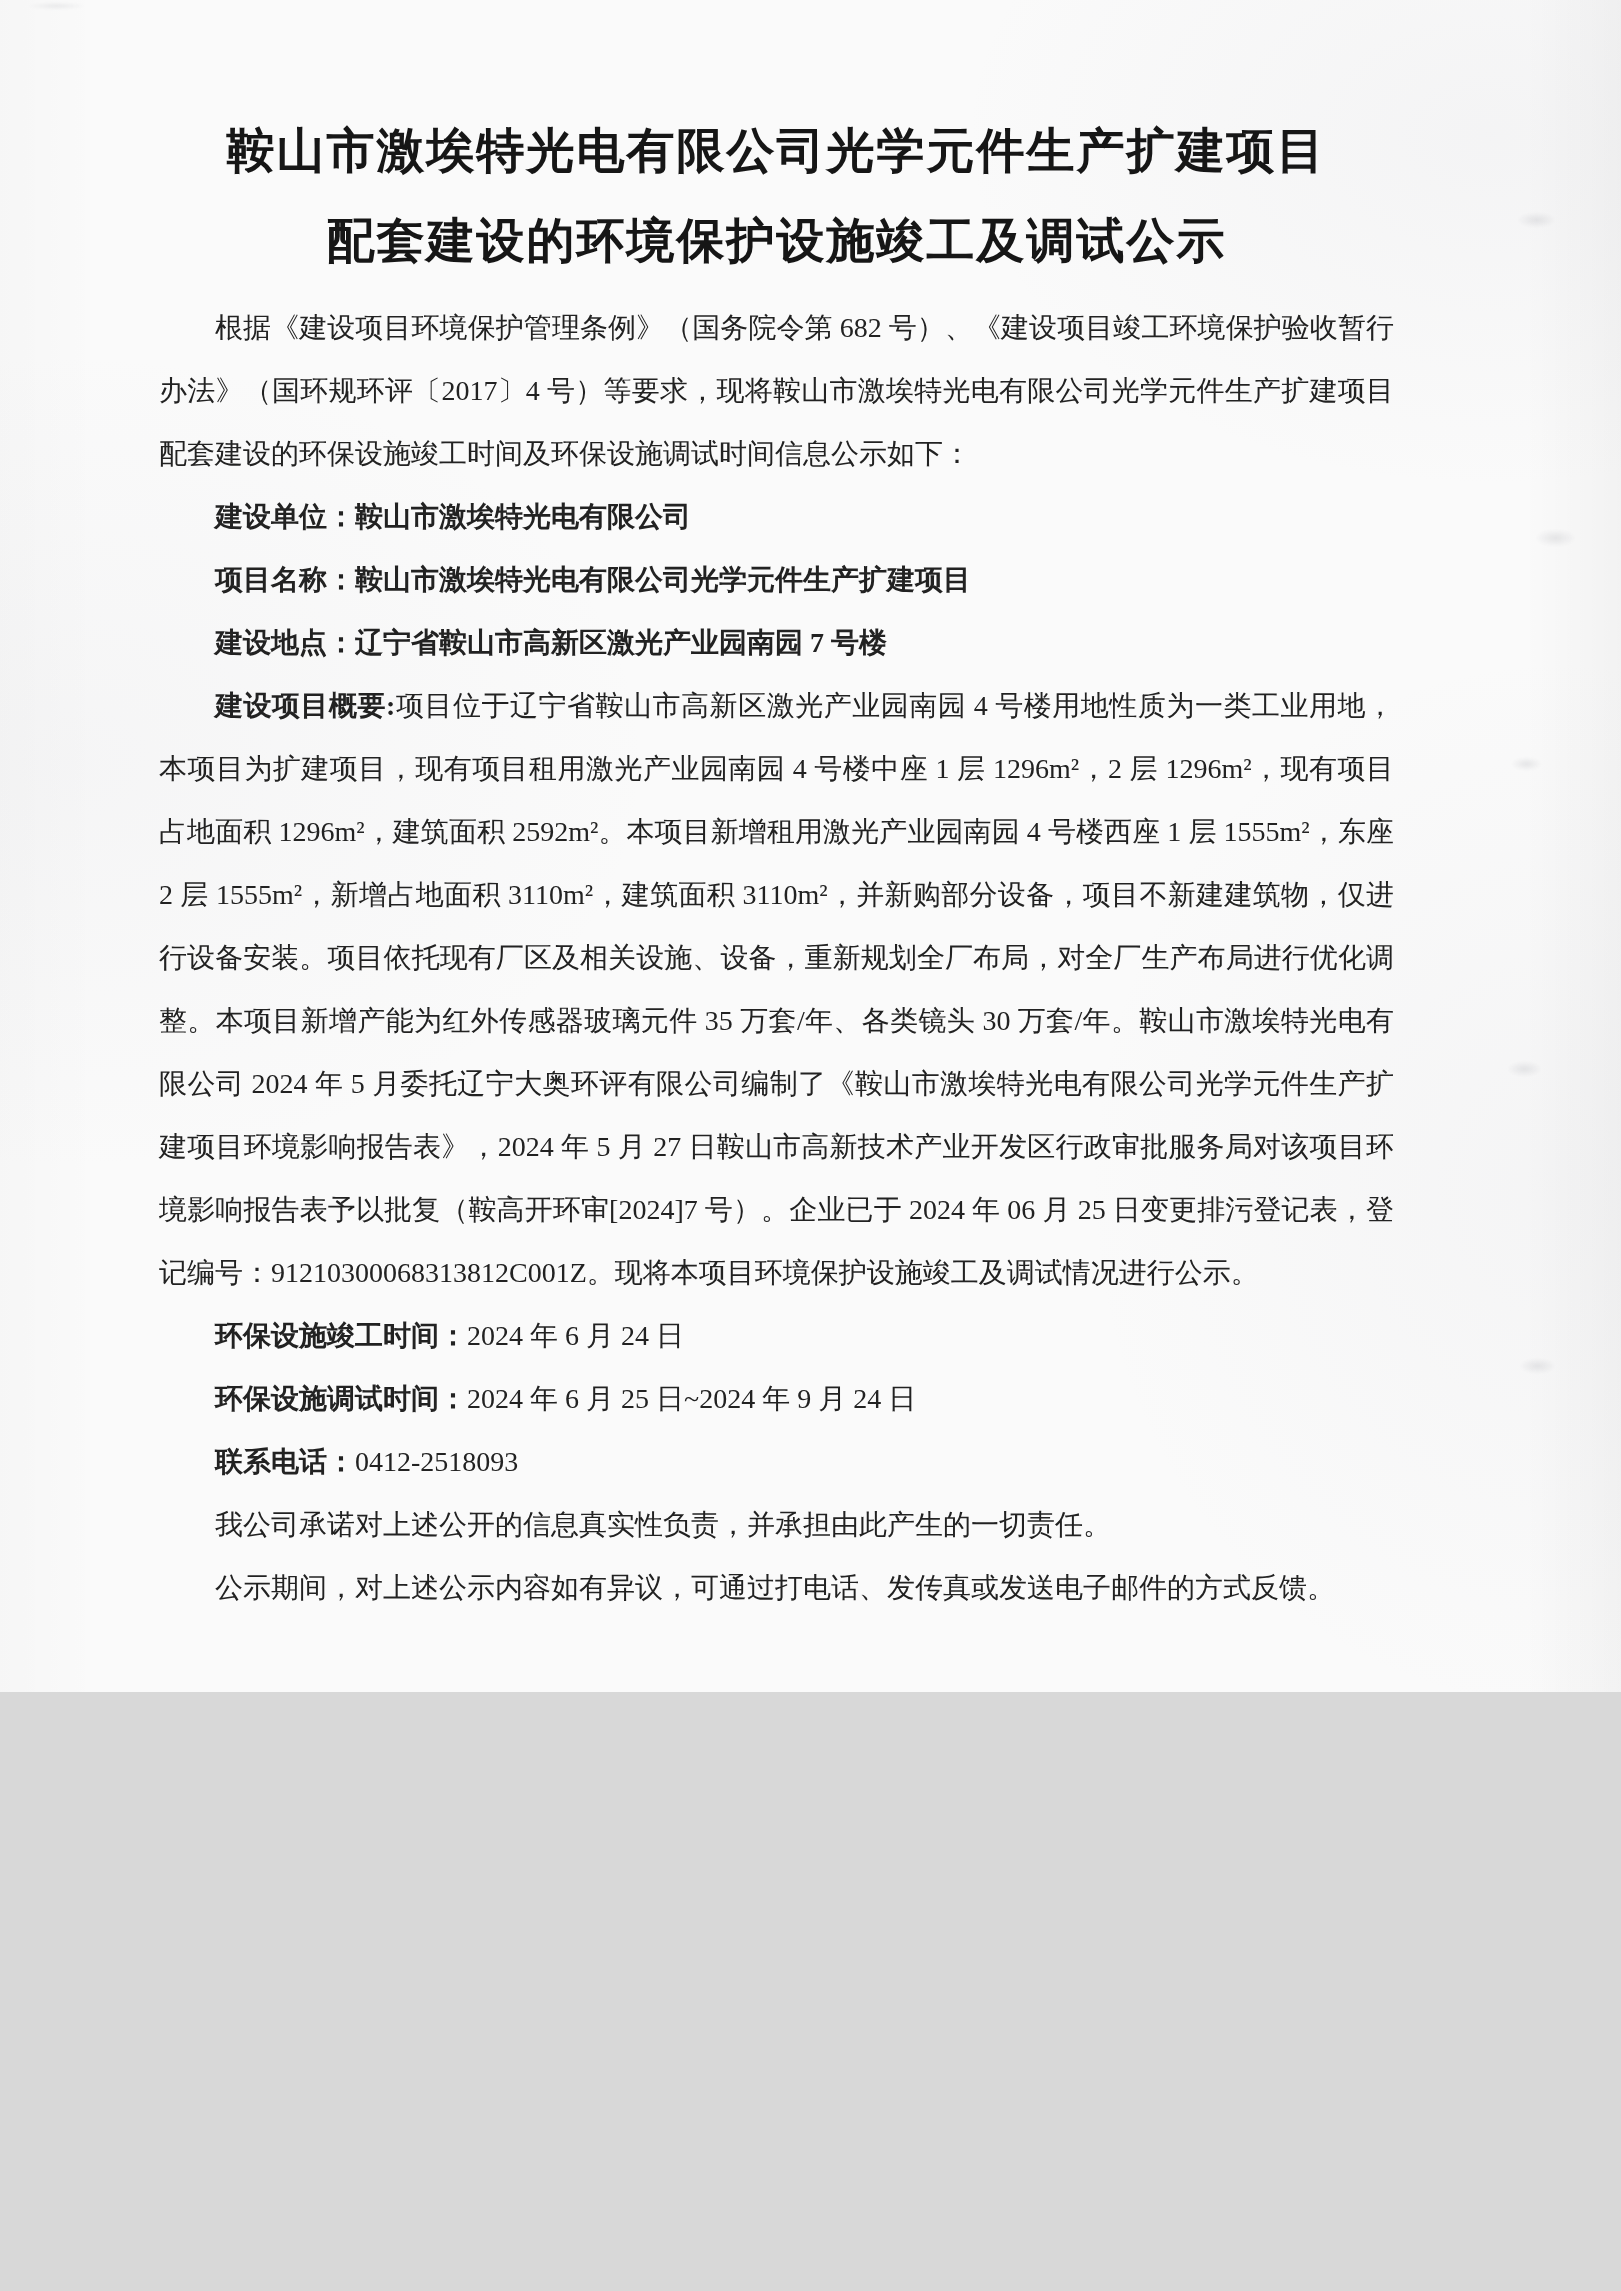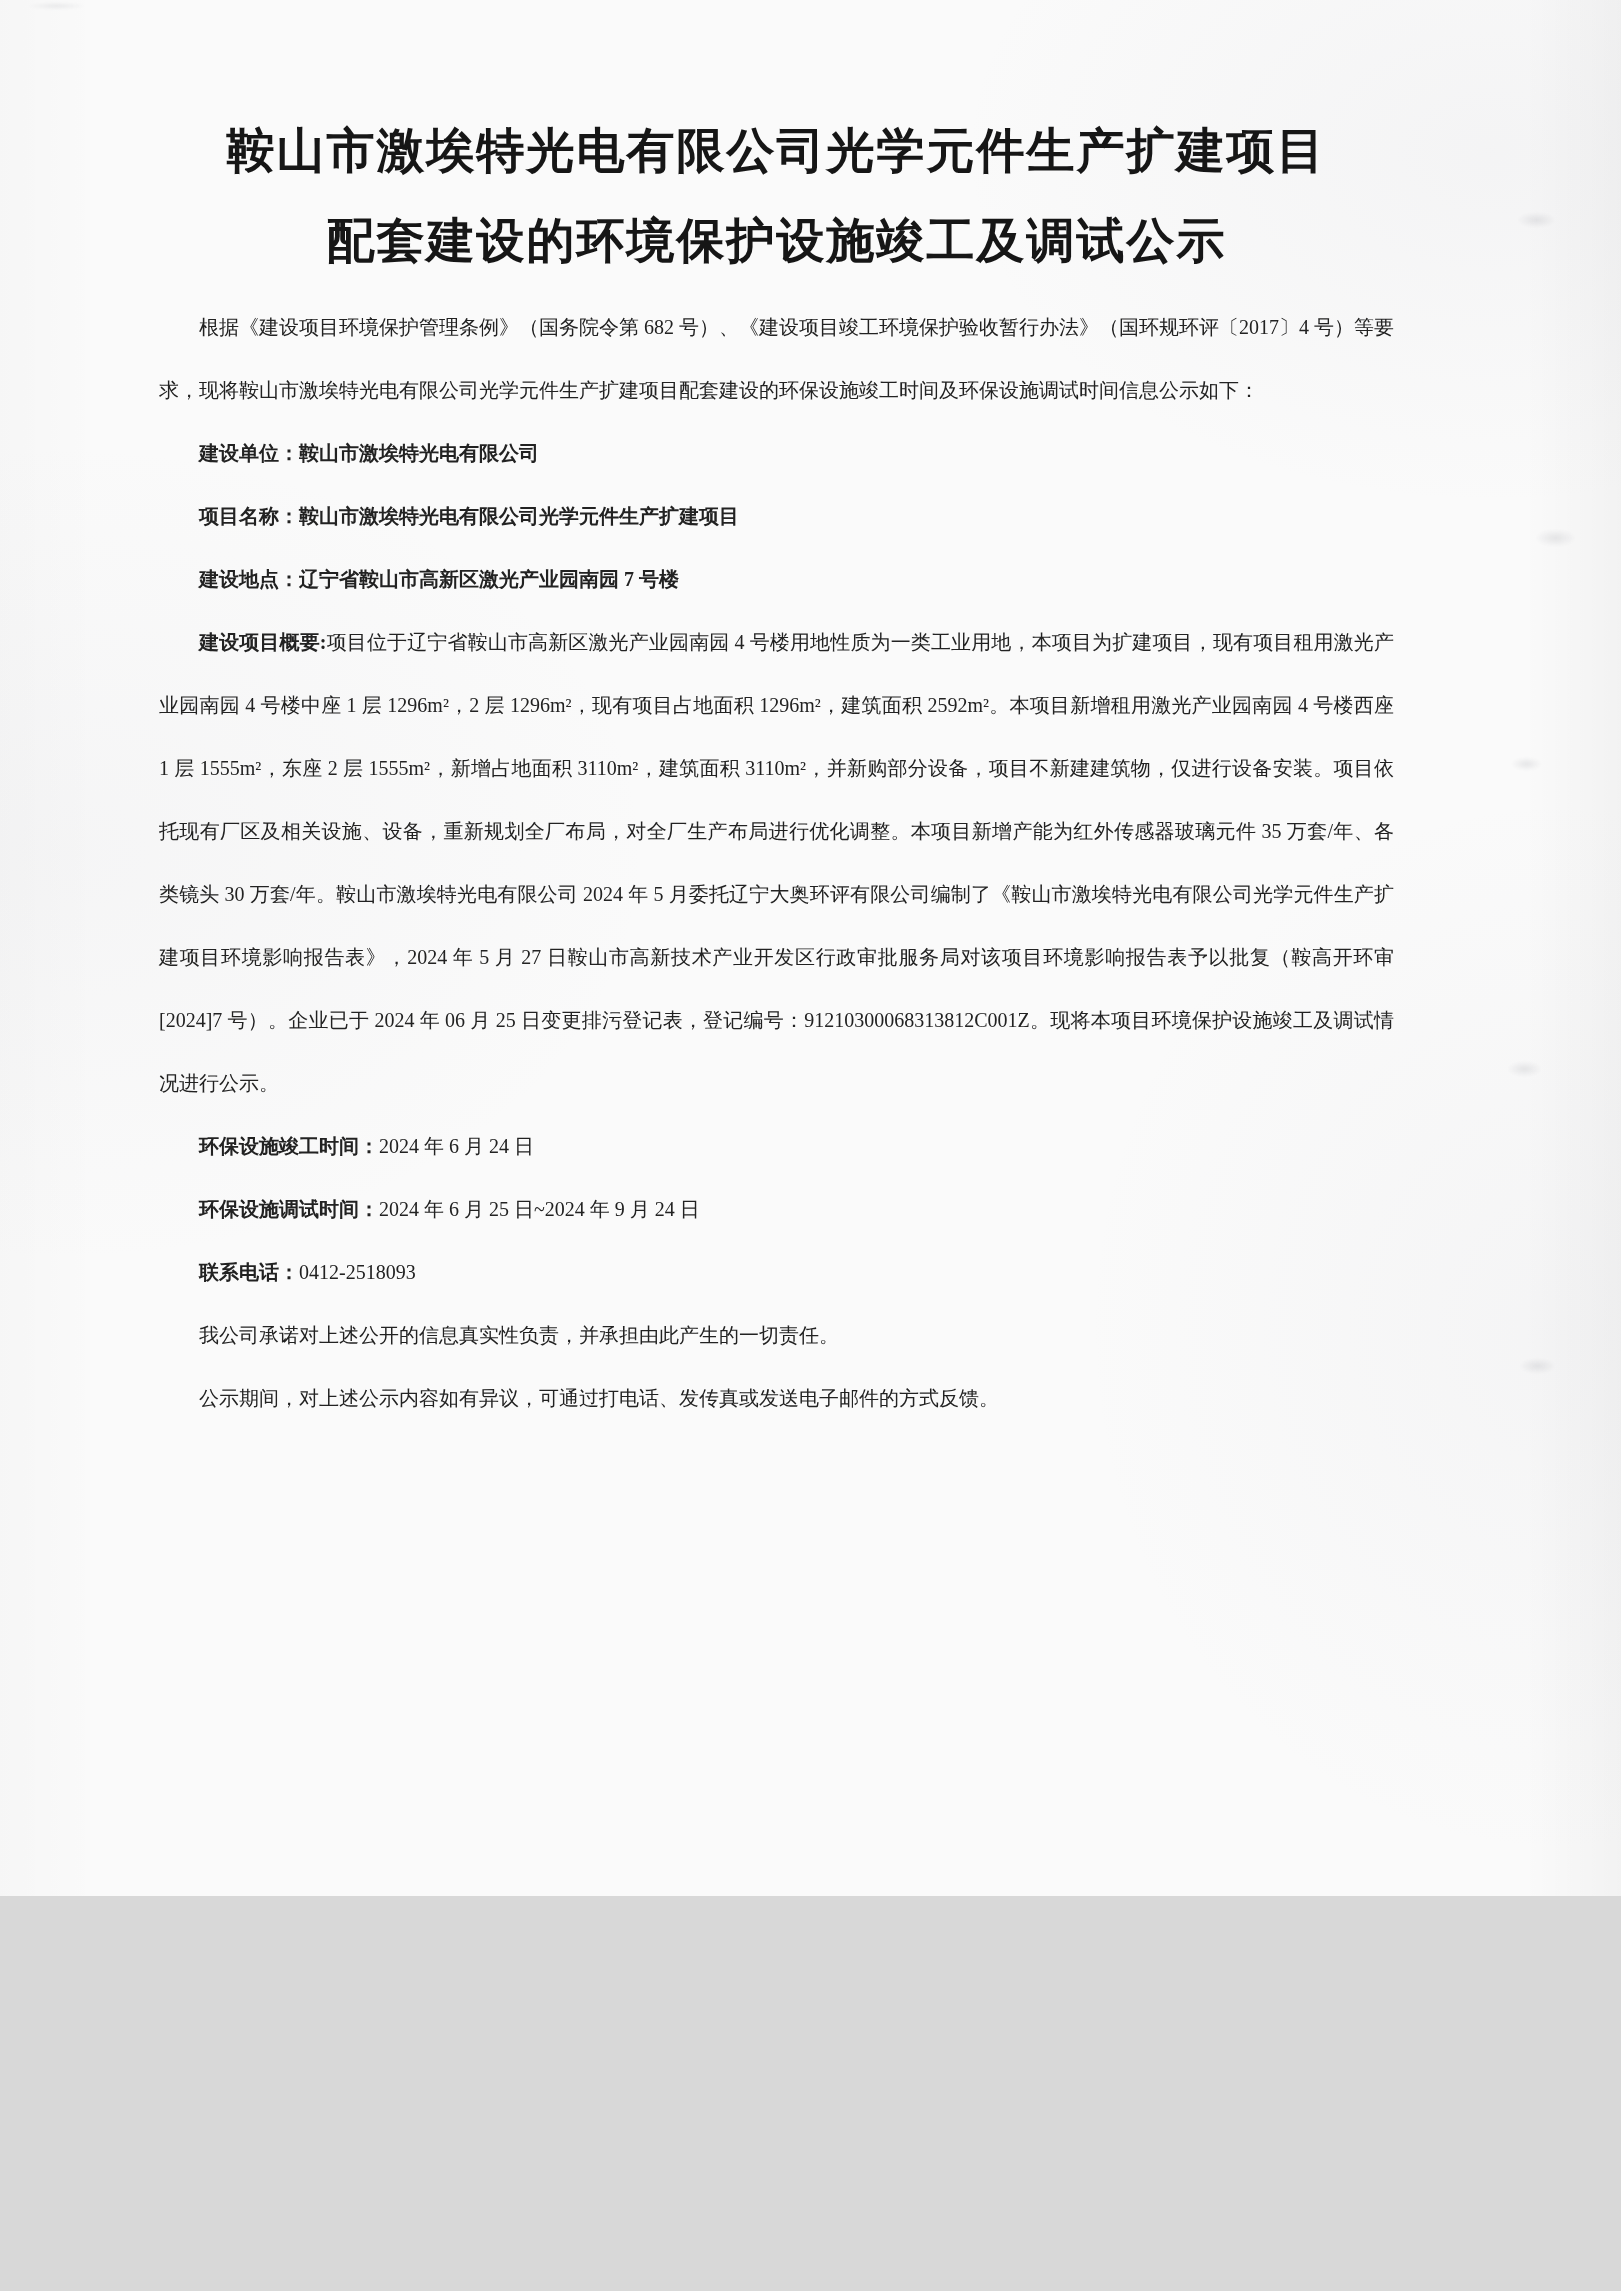--- a/index.html
+++ b/index.html
@@ -1,18 +1,18 @@
 <!DOCTYPE html>
 <html><head>
 <meta charset="utf-8">
 <style>
   html,body{margin:0;padding:0;background:#d8d8d8;}
   .page{
     position:relative;
-    width:1621px;height:1896px;
+    width:1621px;height:1692px;
     margin:0 auto;
     background:#fafafa;
     overflow:hidden;
     font-family:"Liberation Serif","DejaVu Serif",serif;
     color:#1e1e1e;
   }
   
   .page::before{
     content:"";
     position:absolute;inset:0;pointer-events:none;
@@ -31,21 +31,21 @@
     text-align:center;
     font-size:48px;
     font-weight:700;
     line-height:90px;
     letter-spacing:2px;
     color:#161616;
   }
   .doc-title span{display:block;}
   .doc-body p{
     margin:0;
-    font-size:20px;
+    font-size:28px;
     line-height:63px;
     text-align:justify;
     text-justify:inter-ideograph;
     color:#222;
   }
   .indent{text-indent:2em;}
   .bold{font-weight:700;}
   .signature{
     position:absolute;
     right:249px;

